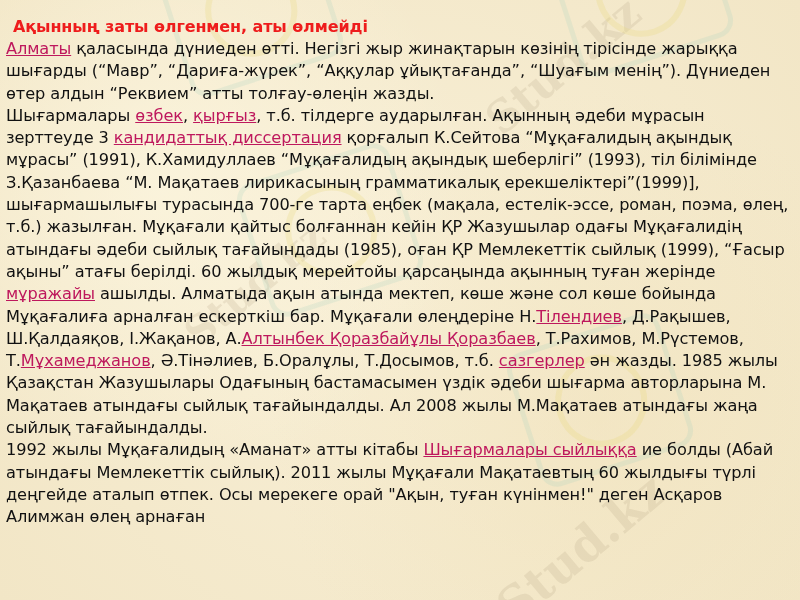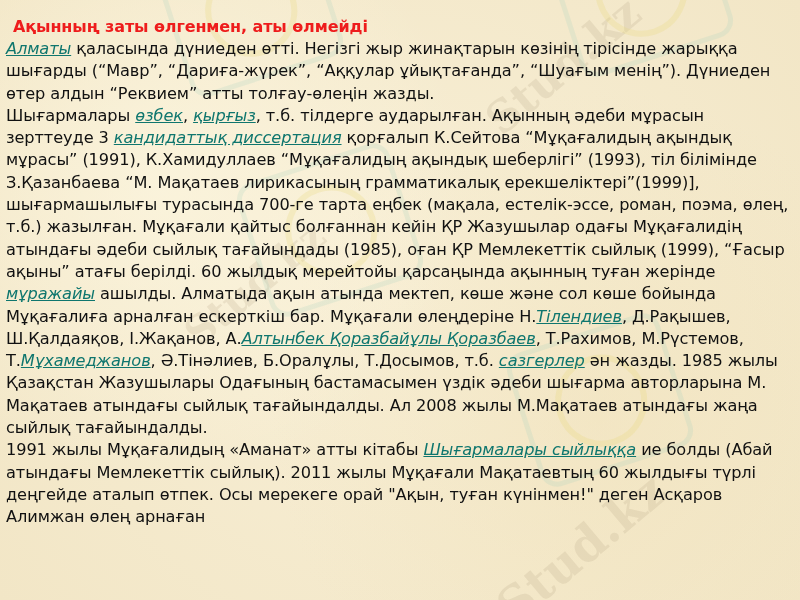--- a/index.html
+++ b/index.html
@@ -70,36 +70,35 @@
       font-weight: bold;
       font-size: 16px;
       padding-left: 7px;
       margin: 0;
       line-height: 22px;
     }
     p {
       margin: 0;
     }
     a {
-      color: #0f766e;
+      color: #be185d;
       text-decoration: underline;
-      font-style: italic;
     }
   </style>
 </head>
 <body>
 
 <div class="watermark wm1">Stud.kz</div>
 <div class="watermark wm2">Stud.kz</div>
 <div class="watermark wm3">Stud.kz</div>
 <div class="logo logo1"></div>
 <div class="logo logo2"></div>
 <div class="logo logo3"></div>
 <div class="logo logo4"></div>
 
 <div class="content">
   <h1 class="title">Ақынның заты өлгенмен, аты өлмейді</h1>
   <div id="paragraphs">
       <p><a href="#">Алматы</a><span> қаласында дүниеден өтті. Негізгі жыр жинақтарын көзінің тірісінде жарыққа шығарды (“Мавр”, “Дариға-жүрек”, “Аққулар ұйықтағанда”, “Шуағым менің”). Дүниеден өтер алдын “Реквием” атты толғау-өлеңін жазды.</span></p>
       <p><span>Шығармалары </span><a href="#">өзбек</a><span>, </span><a href="#">қырғыз</a><span>, т.б. тілдерге аударылған. Ақынның әдеби мұрасын зерттеуде 3 </span><a href="#">кандидаттық диссертация</a><span> қорғалып К.Сейтова “Мұқағалидың ақындық мұрасы” (1991), К.Хамидуллаев “Мұқағалидың ақындық шеберлігі” (1993), тіл білімінде З.Қазанбаева “М. Мақатаев лирикасының грамматикалық ерекшеліктері”(1999)], шығармашылығы турасында 700-ге тарта еңбек (мақала, естелік-эссе, роман, поэма, өлең, т.б.) жазылған. Мұқағали қайтыс болғаннан кейін ҚР Жазушылар одағы Мұқағалидің атындағы әдеби сыйлық тағайындады (1985), оған ҚР Мемлекеттік сыйлық (1999), “Ғасыр ақыны” атағы берілді. 60 жылдық мерейтойы қарсаңында ақынның туған жерінде </span><a href="#">мұражайы</a><span> ашылды. Алматыда ақын атында мектеп, көше және сол көше бойында Мұқағалиға арналған ескерткіш бар. Мұқағали өлеңдеріне Н.</span><a href="#">Тілендиев</a><span>, Д.Рақышев, Ш.Қалдаяқов, І.Жақанов, А.</span><a href="#">Алтынбек Қоразбайұлы Қоразбаев</a><span>, Т.Рахимов, М.Рүстемов, Т.</span><a href="#">Мұхамеджанов</a><span>, Ә.Тінәлиев, Б.Оралұлы, Т.Досымов, т.б. </span><a href="#">сазгерлер</a><span> ән жазды. 1985 жылы Қазақстан Жазушылары Одағының бастамасымен үздік әдеби шығарма авторларына М. Мақатаев атындағы сыйлық тағайындалды. Ал 2008 жылы М.Мақатаев атындағы жаңа сыйлық тағайындалды.</span></p>
-      <p><span>1991 жылы Мұқағалидың «Аманат» атты кітабы </span><a href="#">Шығармалары сыйлыққа</a><span> ие болды (Абай атындағы Мемлекеттік сыйлық). 2011 жылы Мұқағали Мақатаевтың 60 жылдығы түрлі деңгейде аталып өтпек. Осы мерекеге орай "Ақын, туған күнінмен!" деген Асқаров Алимжан өлең арнаған</span></p>
+      <p><span>1992 жылы Мұқағалидың «Аманат» атты кітабы </span><a href="#">Шығармалары сыйлыққа</a><span> ие болды (Абай атындағы Мемлекеттік сыйлық). 2011 жылы Мұқағали Мақатаевтың 60 жылдығы түрлі деңгейде аталып өтпек. Осы мерекеге орай "Ақын, туған күнінмен!" деген Асқаров Алимжан өлең арнаған</span></p>
     </div>
 </div>
 
 </body></html>

